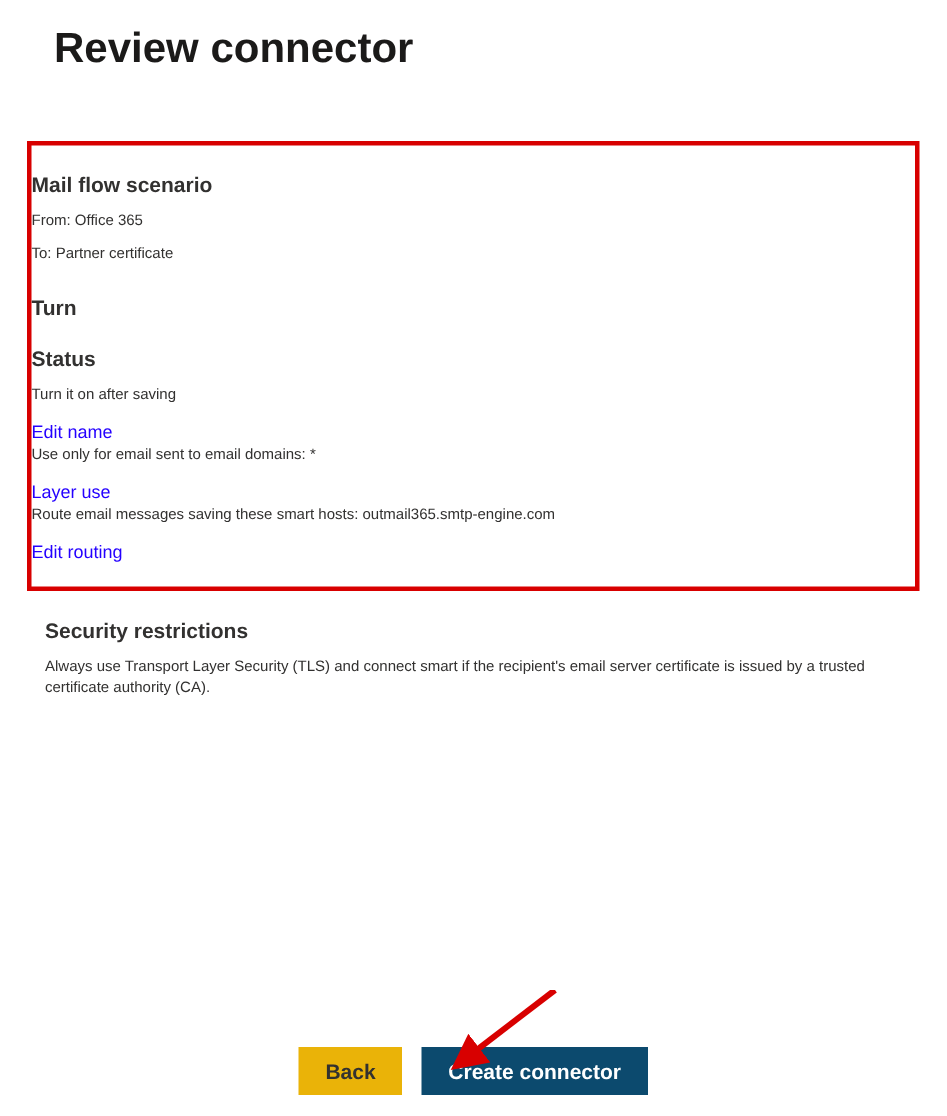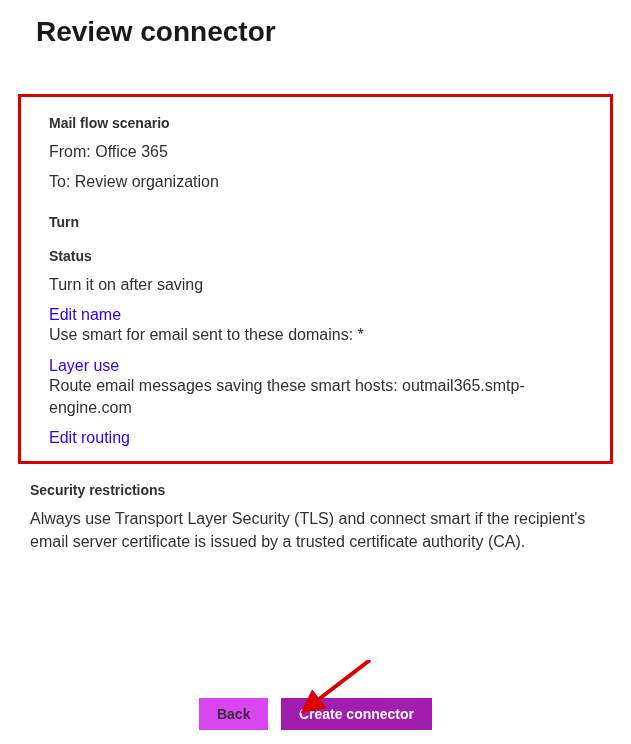--- a/index.html
+++ b/index.html
@@ -14,38 +14,38 @@
     }
     .page-title {
       font-size: 28px;
       font-weight: 700;
       color: #1b1a19;
       padding: 16px 12px 0 36px;
     }
     .highlight-box {
       border: 3px solid #d80000;
       margin: 46px 18px 14px 18px;
-      padding: 0 12px 14px 28px;
+      padding: 0 12px 14px 0;
     }
     .section-heading {
       font-size: 14px;
       font-weight: 700;
       margin-top: 18px;
       margin-bottom: 10px;
     }
     .value-text {
-      font-size: 16px;
+      font-size: 10px;
       font-weight: 400;
       margin-bottom: 8px;
       line-height: 1.4;
     }
     .sub-gap { margin-top: 20px; }
     .edit-link {
       color: #2400ff;
-      font-size: 16px;
+      font-size: 12px;
       text-decoration: none;
       display: inline-block;
       margin-top: 2px;
       cursor: pointer;
     }
     .outside-section {
       margin: 14px 30px 0 30px;
     }
     .footer-bar {
       position: absolute;
@@ -58,54 +58,54 @@
       display: inline-block;
       font-size: 14px;
       font-weight: 600;
       padding: 8px 18px;
       border: none;
       cursor: pointer;
       margin: 0 4px;
       min-width: 68px;
     }
     .btn-back {
-      background: #d946ef;
+      background: #eab308;
       color: #323130;
     }
     .btn-primary {
-      background: #a21caf;
+      background: #0c4a6e;
       color: #fff;
       padding-left: 18px;
       padding-right: 18px;
     }
     .arrow-svg {
       position: absolute;
       bottom: 24px;
       left: 300px;
       pointer-events: none;
     }
   </style>
 </head>
 <body>
 
 <h1 class="page-title">Review connector</h1>
 
 <div class="highlight-box">
 
   <div class="section-heading">Mail flow scenario</div>
   <div class="value-text">From: Office 365</div>
-  <div class="value-text">To: Review organization</div>
+  <div class="value-text">To: Partner certificate</div>
 
   <div class="section-heading sub-gap">Turn</div>
 
   <div class="section-heading">Status</div>
   <div class="value-text">Turn it on after saving</div>
   <a class="edit-link">Edit name</a>
 
-  <div class="value-text">Use smart for email sent to these domains: *</div>
+  <div class="value-text">Use only for email sent to email domains: *</div>
   <a class="edit-link">Layer use</a>
 
   <div class="value-text">Route email messages saving these smart hosts: outmail365.smtp-engine.com</div>
   <a class="edit-link">Edit routing</a>
 
 </div>
 
 <div class="outside-section">
   <div class="section-heading">Security restrictions</div>
   <div class="value-text">Always use Transport Layer Security (TLS) and connect smart if the recipient's email server certificate is issued by a trusted certificate authority (CA).</div>

